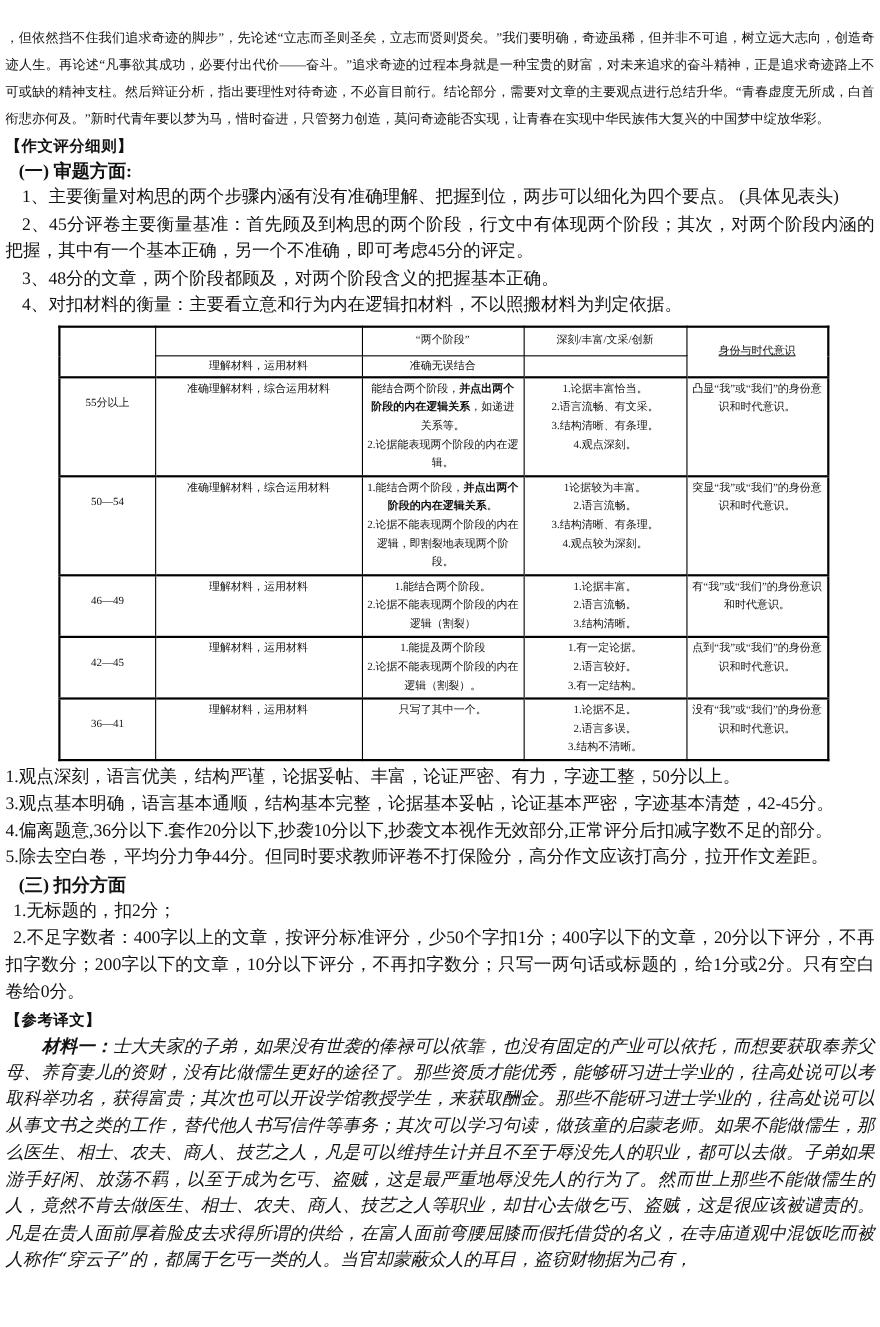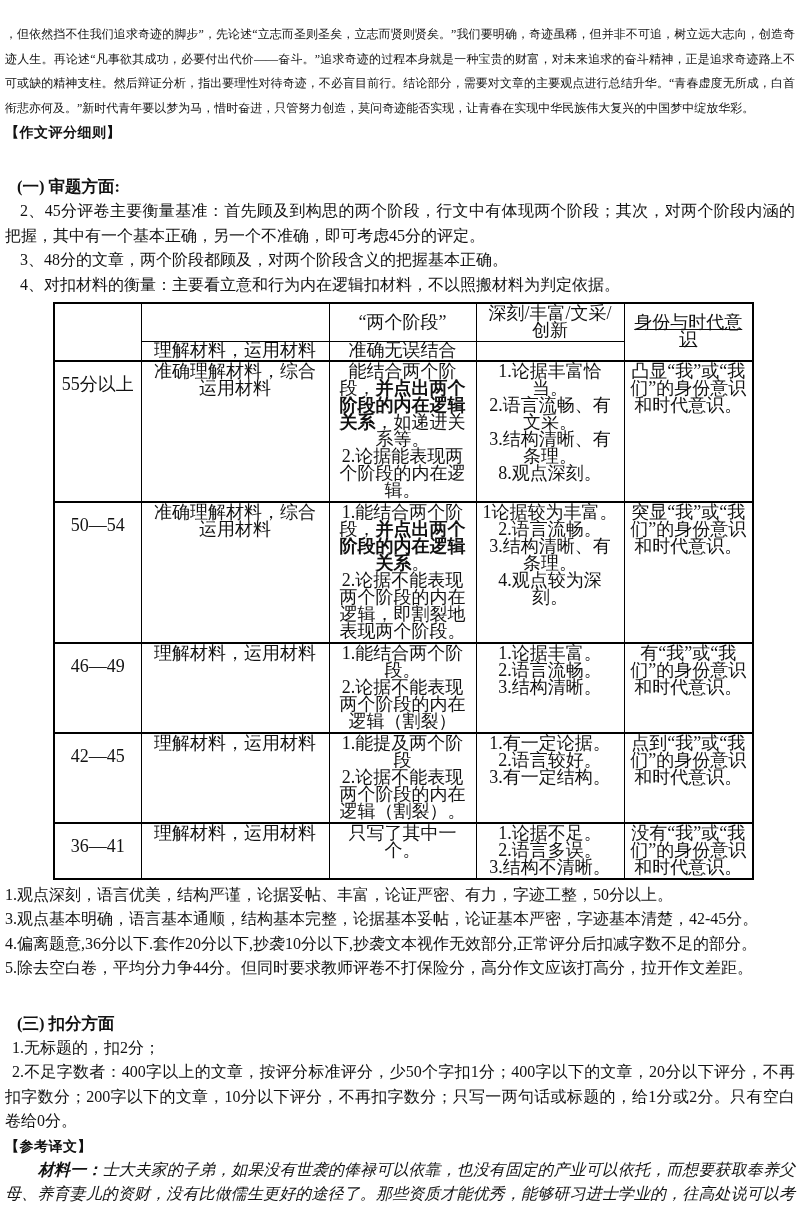--- a/index.html
+++ b/index.html
@@ -20,32 +20,31 @@
     text-align: justify;
   }
   .hei-title {
     font-family: "Liberation Sans", "DejaVu Sans", sans-serif;
     font-weight: bold; font-size: 14px; line-height: 24px;
     letter-spacing: 0.5px;
   }
   .sec-heading {
     font-weight: bold; font-size: 16.5px; line-height: 24px;
     padding-left: 12px;
-    margin-top: 31px;
   }
   .item { font-size: 16px; line-height: 24.5px; text-align: justify; }
   .indent-1 { text-indent: 15px; }
   .indent-s { text-indent: 7px; }
 
   table.rubric {
     border-collapse: collapse;
     table-layout: fixed;
     width: 699px;
     margin: 5px 0 3px 48px;
-    font-size: 18px;
+    font-size: 10px;
   }
   table.rubric td {
     border: 1px solid #000;
     text-align: center;
     vertical-align: top;
     white-space: pre-line;
     line-height: 17px;
     padding: 1px 4px 2px 4px;
     overflow: hidden;
   }
@@ -68,20 +67,21 @@
 </head>
 <body>
 
 <div class="page">
 
   <p class="body-text">，但依然挡不住我们追求奇迹的脚步”，先论述“立志而圣则圣矣，立志而贤则贤矣。”我们要明确，奇迹虽稀，但并非不可追，树立远大志向，创造奇迹人生。再论述“凡事欲其成功，必要付出代价——奋斗。”追求奇迹的过程本身就是一种宝贵的财富，对未来追求的奋斗精神，正是追求奇迹路上不可或缺的精神支柱。然后辩证分析，指出要理性对待奇迹，不必盲目前行。结论部分，需要对文章的主要观点进行总结升华。“青春虚度无所成，白首衔悲亦何及。”新时代青年要以梦为马，惜时奋进，只管努力创造，莫问奇迹能否实现，让青春在实现中华民族伟大复兴的中国梦中绽放华彩。</p>
 
   <div class="hei-title">【作文评分细则】</div>
 
   <div class="sec-heading">(一) 审题方面:</div>
+  <p class="item indent-1">1、主要衡量对构思的两个步骤内涵有没有准确理解、把握到位，两步可以细化为四个要点。 (具体见表头)</p>
   <p class="item indent-1">2、45分评卷主要衡量基准：首先顾及到构思的两个阶段，行文中有体现两个阶段；其次，对两个阶段内涵的把握，其中有一个基本正确，另一个不准确，即可考虑45分的评定。</p>
   <p class="item indent-1">3、48分的文章，两个阶段都顾及，对两个阶段含义的把握基本正确。</p>
   <p class="item indent-1">4、对扣材料的衡量：主要看立意和行为内在逻辑扣材料，不以照搬材料为判定依据。</p>
 
   <table class="rubric">
     <colgroup>
       <col style="width:87px">
         <col style="width:188px">
         <col style="width:147px">
         <col style="width:148px">
@@ -103,21 +103,21 @@
     </thead>
     <tbody id="rubric-body">
         <tr>
           <td class="c-score">55分以上</td>
           <td class="c-material">准确理解材料，综合运用材料</td>
           <td class="c-stages"><span>能结合两个阶段，</span><b>并点出两个阶段的内在逻辑关系</b><span>，如递进关系等。
 2.论据能表现两个阶段的内在逻辑。</span></td>
           <td class="c-quality">1.论据丰富恰当。
 2.语言流畅、有文采。
 3.结构清晰、有条理。
-8.观点深刻。</td>
+4.观点深刻。</td>
           <td class="c-identity">凸显“我”或“我们”的身份意识和时代意识。</td>
         </tr>
         <tr>
           <td class="c-score">50—54</td>
           <td class="c-material">准确理解材料，综合运用材料</td>
           <td class="c-stages"><span>1.能结合两个阶段，</span><b>并点出两个阶段的内在逻辑关系</b><span>。
 2.论据不能表现两个阶段的内在逻辑，即割裂地表现两个阶段。</span></td>
           <td class="c-quality">1论据较为丰富。
 2.语言流畅。
 3.结构清晰、有条理。

